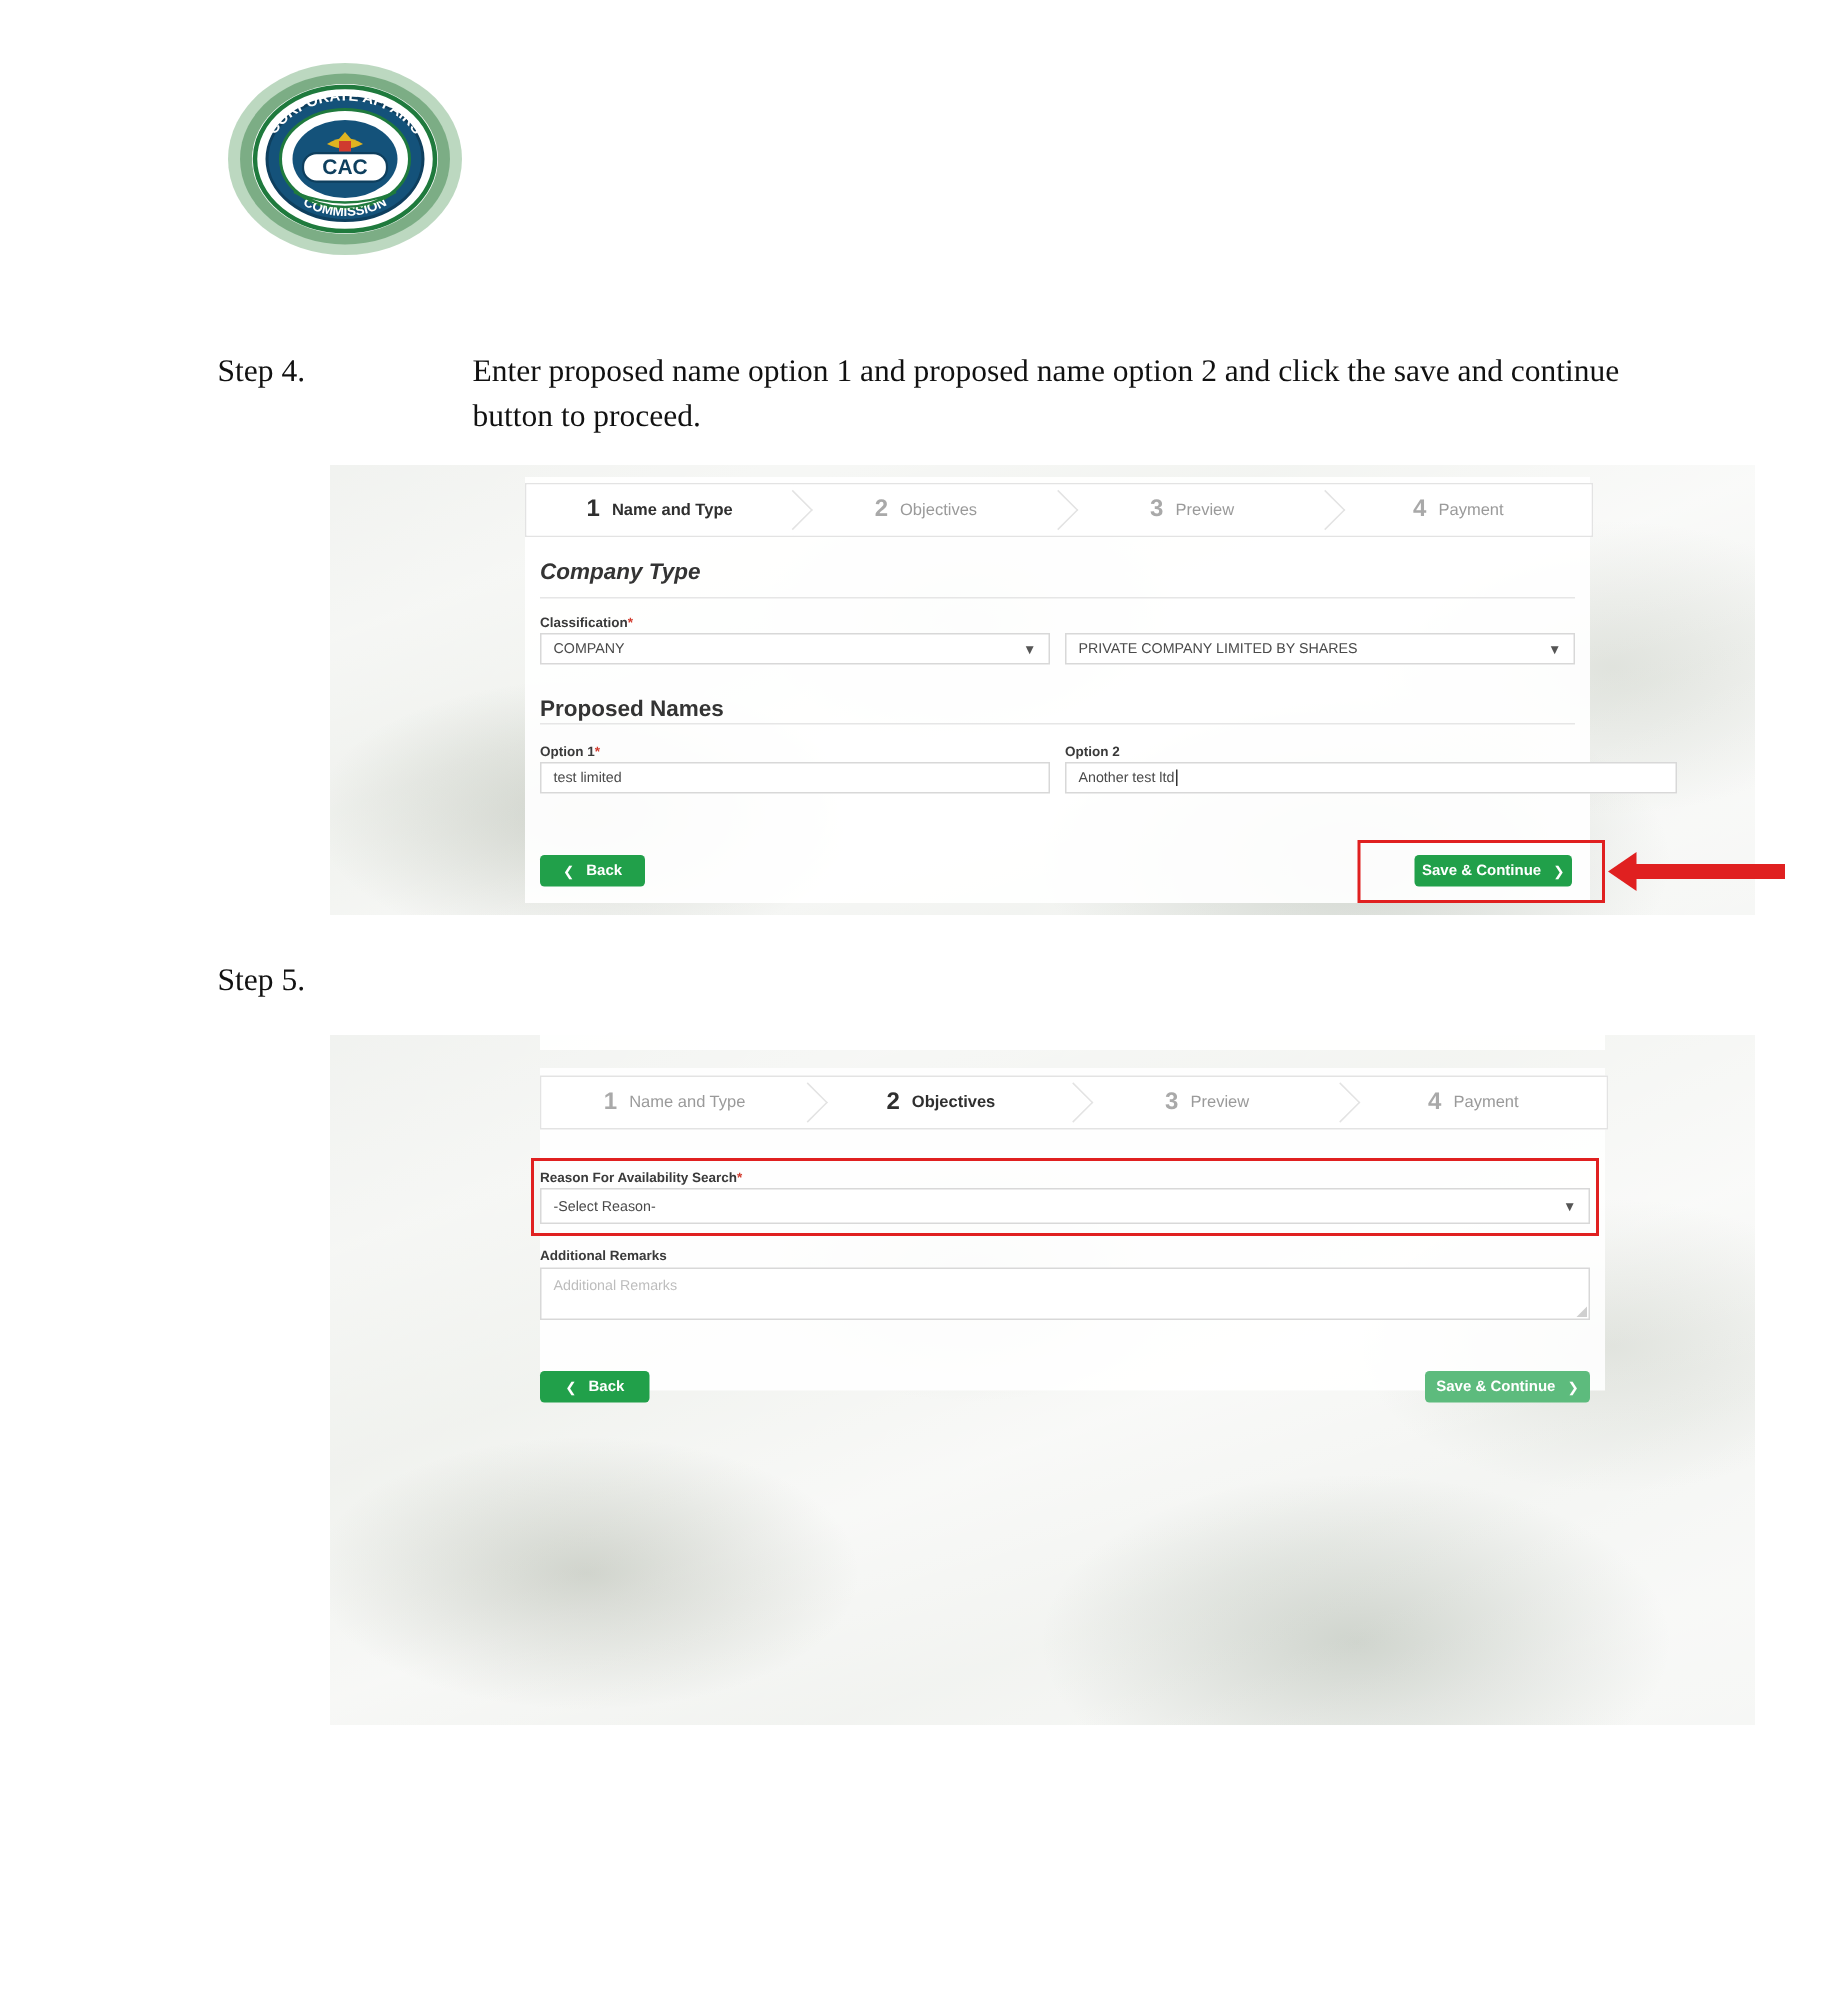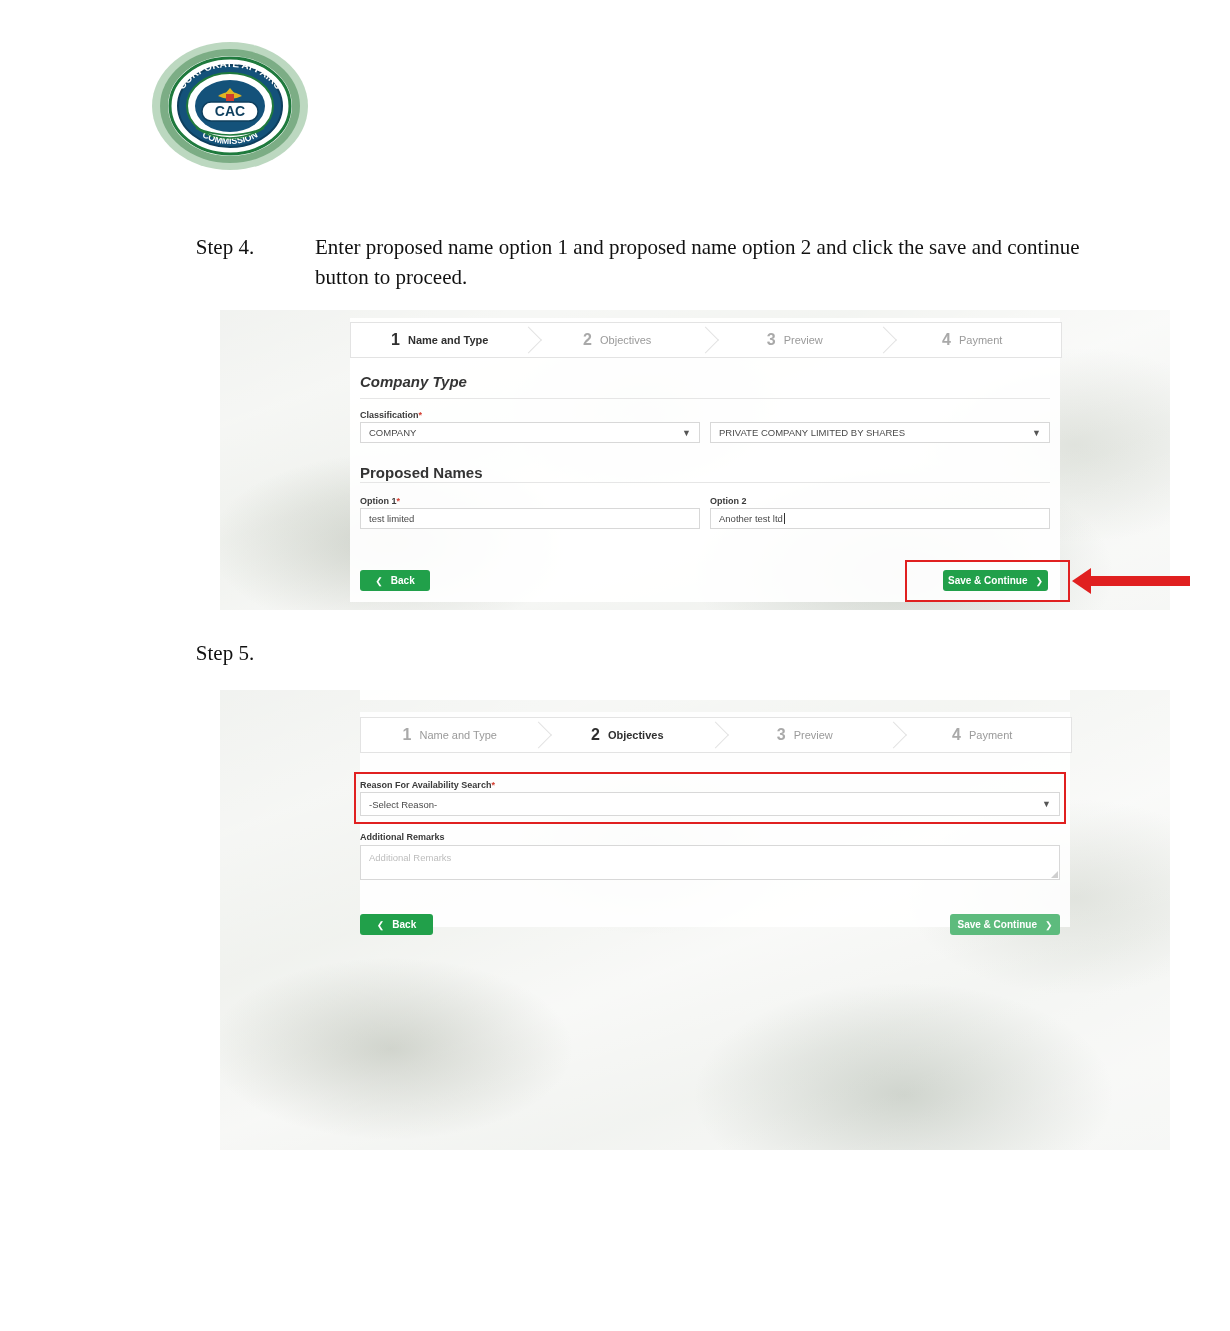--- a/index.html
+++ b/index.html
@@ -32,21 +32,20 @@
     font-family: "Liberation Serif", serif;
     font-size: 21px;
     line-height: 1.45;
     color: #111;
   }
   .step-label {
     position: absolute;
     left: 0;
     top: 0;
     width: 160px;
-    text-align: center;
   }
   .step-text {
     position: absolute;
     left: 170px;
     top: 0;
     width: 770px;
   }
 
   #step4 { left: 145px; top: 232px; width: 950px; height: 60px; }
   #step5 { left: 145px; top: 638px; width: 950px; height: 40px; }
@@ -340,21 +339,21 @@
     <div class="sec-rule" style="left:140px; top:172px; width:690px;"></div>
 
     <div class="fld-label" style="left:140px; top:186px;">
       <span>Option 1</span><span class="req">*</span>
     </div>
     <div class="input-box" style="left:140px; top:198px; width:340px; height:21px;">
       <span>test limited</span>
     </div>
 
     <div class="fld-label" style="left:490px; top:186px;">Option 2</div>
-    <div class="input-box" style="left:490px; top:198px; width:340px; height:21px;">
+    <div class="input-box" style="left:490px; top:198px; width:408px; height:21px;">
       <span>Another test ltd</span>
         <span class="caret"></span>
     </div>
 
     <div class="btn btn-back" style="left:140px; top:260px; width:70px; height:21px;">
       <span class="ar">❮</span>
       <span>Back</span>
     </div>
     <div class="btn btn-save" style="left:723px; top:260px; width:105px; height:21px;">
       <span>Save &amp; Continue</span>

